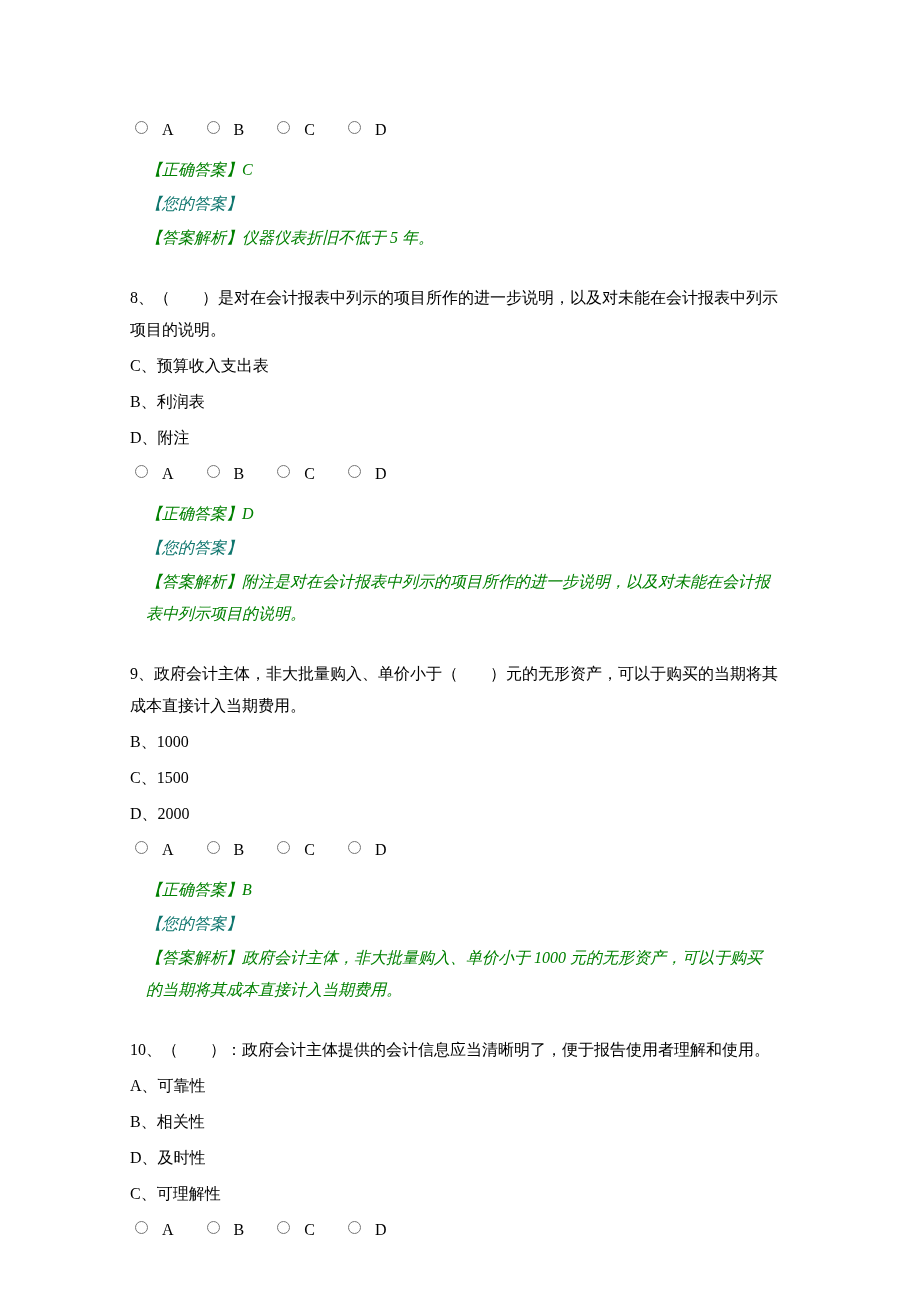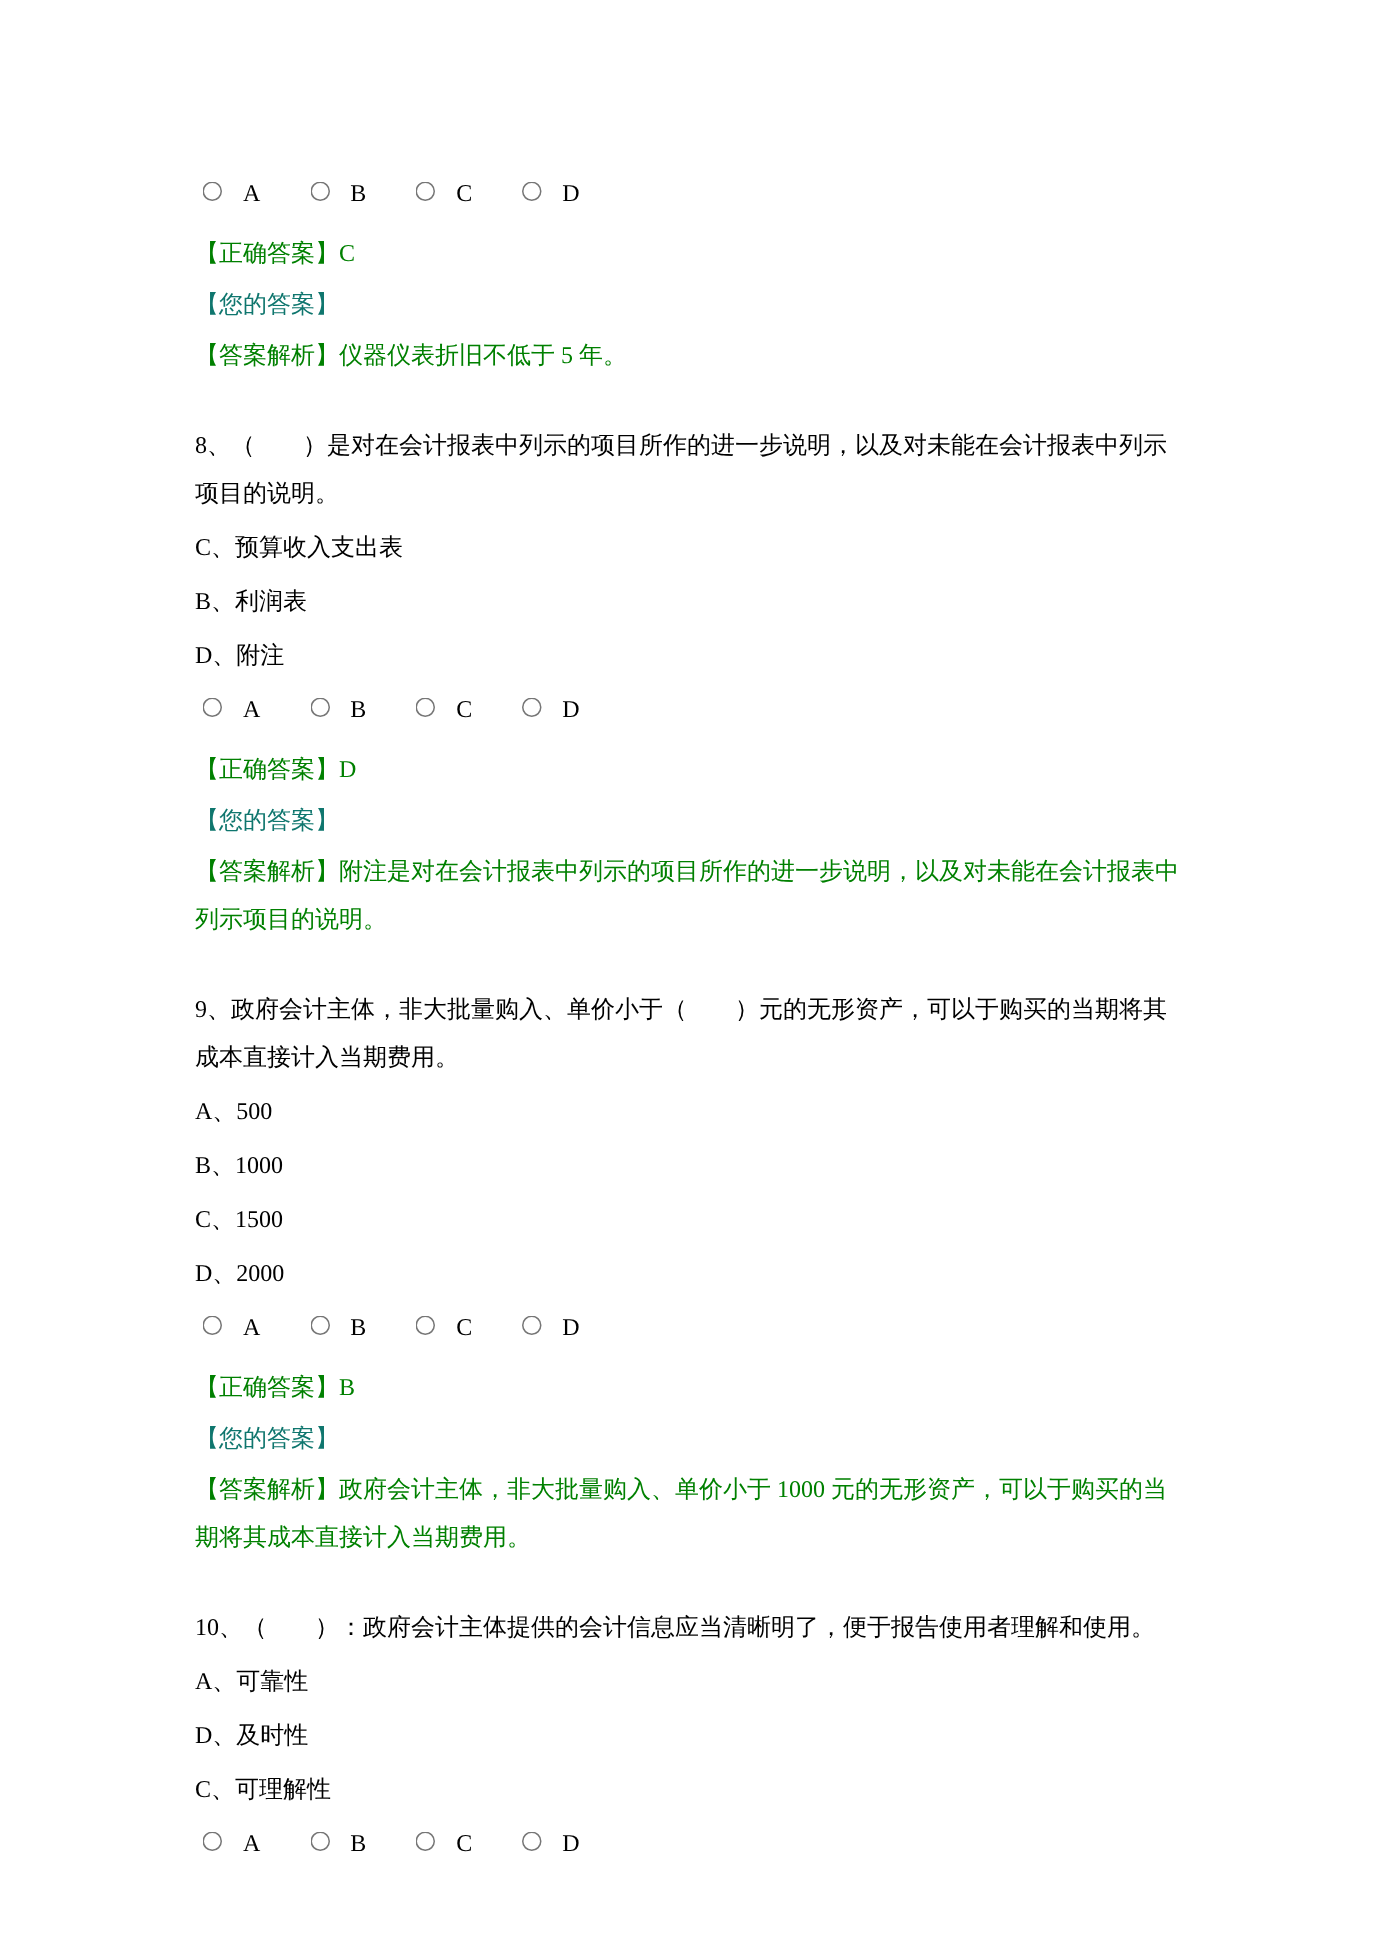--- a/index.html
+++ b/index.html
@@ -30,21 +30,21 @@
     top: -4px;
   }
   .radio-item .lbl {
     font-family: "Times New Roman", serif;
     font-size: 16px;
   }
   .green { color: #008000; }
   .red { color: #0f766e; }
   .q-block { margin-bottom: 28px; }
   .q-text { margin: 4px 0; }
-  .ans-line { margin: 2px 0; }
+  .ans-line { margin: 2px 16px; font-style: italic; }
 </style>
 </head>
 <body>
 
 <div class="q-block">
   <div class="radio-row">
     <label class="radio-item">
         <input type="radio" style="">
         <span class="lbl">A</span>
       </label>
@@ -89,21 +89,20 @@
         <span class="lbl">D</span>
       </label>
   </div>
   <div class="ans-line green"><span>【正确答案】</span><span>D</span></div>
   <div class="ans-line red"><span>【您的答案】</span></div>
   <div class="ans-line green"><span>【答案解析】</span><span>附注是对在会计报表中列示的项目所作的进一步说明，以及对未能在会计报表中列示项目的说明。</span></div>
 </div>
 
 <div class="q-block">
   <div class="q-text"><span>9、</span><span>政府会计主体，非大批量购入、单价小于（　　）元的无形资产，可以于购买的当期将其成本直接计入当期费用。</span></div>
-  <div class="q-text">A、500</div>
   <div class="q-text">B、1000</div>
   <div class="q-text">C、1500</div>
   <div class="q-text">D、2000</div>
   <div class="radio-row">
     <label class="radio-item">
         <input type="radio" style="">
         <span class="lbl">A</span>
       </label>
     <label class="radio-item">
         <input type="radio" style="">
@@ -119,20 +118,21 @@
       </label>
   </div>
   <div class="ans-line green"><span>【正确答案】</span><span>B</span></div>
   <div class="ans-line red"><span>【您的答案】</span></div>
   <div class="ans-line green"><span>【答案解析】</span><span>政府会计主体，非大批量购入、单价小于 1000 元的无形资产，可以于购买的当期将其成本直接计入当期费用。</span></div>
 </div>
 
 <div class="q-block">
   <div class="q-text"><span>10、</span><span>（　　）：政府会计主体提供的会计信息应当清晰明了，便于报告使用者理解和使用。</span></div>
   <div class="q-text">A、可靠性</div>
+  <div class="q-text">B、相关性</div>
   <div class="q-text">D、及时性</div>
   <div class="q-text">C、可理解性</div>
   <div class="radio-row">
     <label class="radio-item">
         <input type="radio" style="">
         <span class="lbl">A</span>
       </label>
     <label class="radio-item">
         <input type="radio" style="">
         <span class="lbl">B</span>

